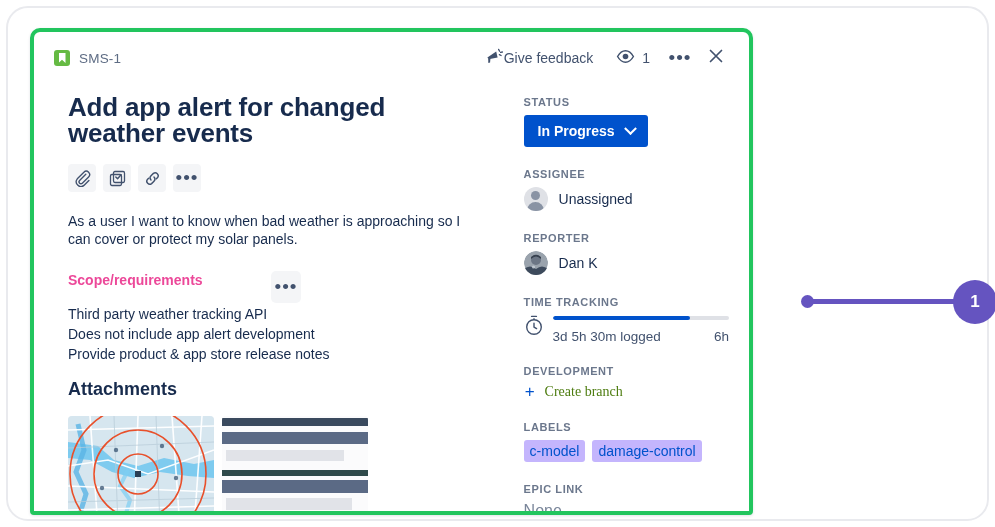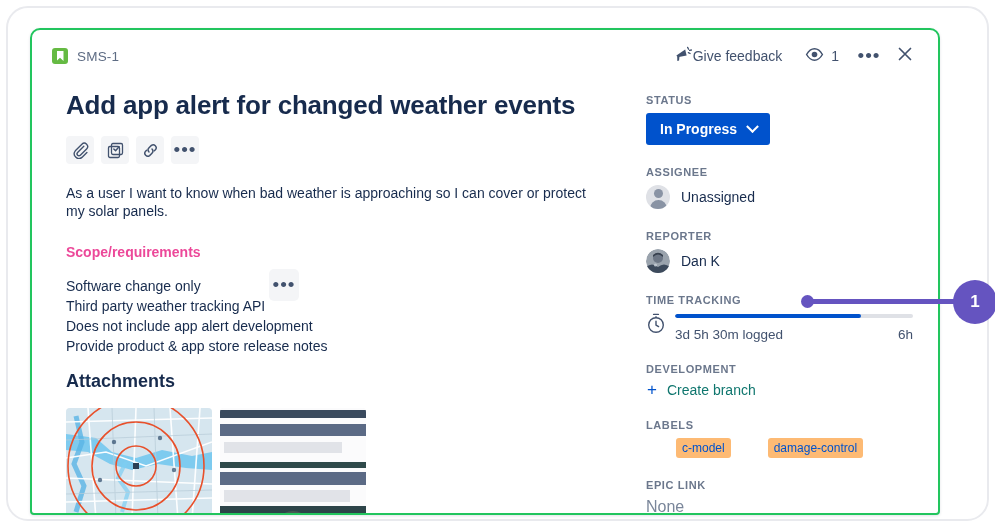--- a/index.html
+++ b/index.html
@@ -29,23 +29,23 @@
     border-bottom: 3px solid #2e3b52;
     border-right: 3px solid #2e3b52;
     clip-path: polygon(55% 100%, 100% 100%, 100% 45%, 100% 100%);
     opacity: .9;
   }
 
   
   #issue-card {
     position: absolute;
     left: 22px; top: 20px;
-    width: 910px; height: 487px;
+    width: 723px; height: 487px;
     background: #ffffff;
-    border: 2px solid #22c55e;
+    border: 4px solid #22c55e;
     border-radius: 10px 10px 4px 4px;
     box-shadow: 0 1px 3px rgba(9,30,66,.12);
     overflow: hidden;
   }
 
   
   #card-topbar {
     position: relative;
     height: 52px;
     display: flex;
@@ -296,31 +296,30 @@
   }
 
   .link-row {
     display: flex; align-items: center; gap: 9px;
     cursor: pointer;
   }
   .plus-glyph {
     color: #0052cc; font-size: 17px; line-height: 14px;
     width: 12px; text-align: center;
   }
-  .link-text { font-size: 14px; color: #0f766e; }
+  .link-text { font-size: 14px; color: #4d7c0f; font-family: Liberation Serif, serif; }
 
   #labels-row { display: flex; gap: 7px; }
   .label-pill {
-    background: #fdba74;
+    background: #c4b5fd;
     color: #0052cc;
-    font-size: 12px;
+    font-size: 14px;
     padding: 3px 6px;
     border-radius: 3px;
     cursor: pointer;
-    margin-left: 30px;
   }
   .muted-value { font-size: 16px; color: #7a869a; }
 
   
   #callout-1 {
     position: absolute;
     left: 793px; top: 272px;
     width: 196px; height: 44px;
     pointer-events: none;
   }
@@ -437,21 +436,20 @@
           <div class="tool-btn">
             <span class="dots-glyph">•••</span>
           </div>
         </div>
 
         <div id="description">As a user I want to know when bad weather is approaching so I can cover or protect my solar panels.</div>
 
         <div id="scope-heading">Scope/requirements</div>
 
         <ul id="scope-list">
-          <li>Software change only</li>
           <li>Third party weather tracking API</li>
           <li>Does not include app alert development</li>
           <li>Provide product &amp; app store release notes</li>
         </ul>
 
         <div id="floating-more">
           <span class="dots-glyph">•••</span>
         </div>
 
         <div id="attachments-heading">Attachments</div>

